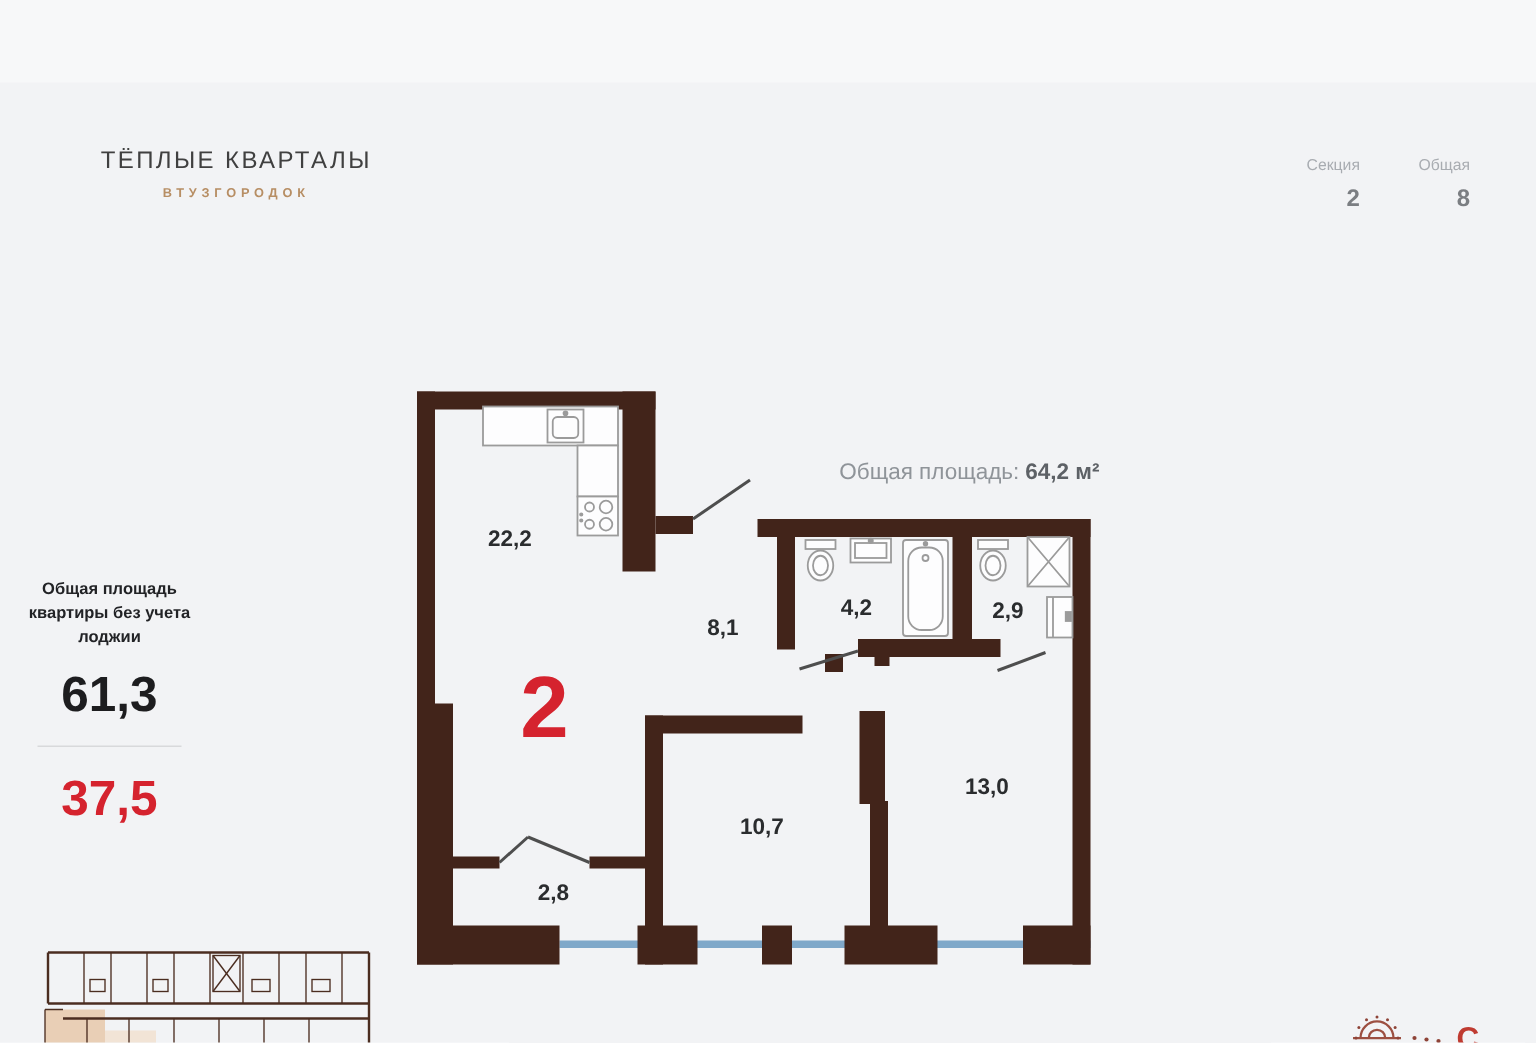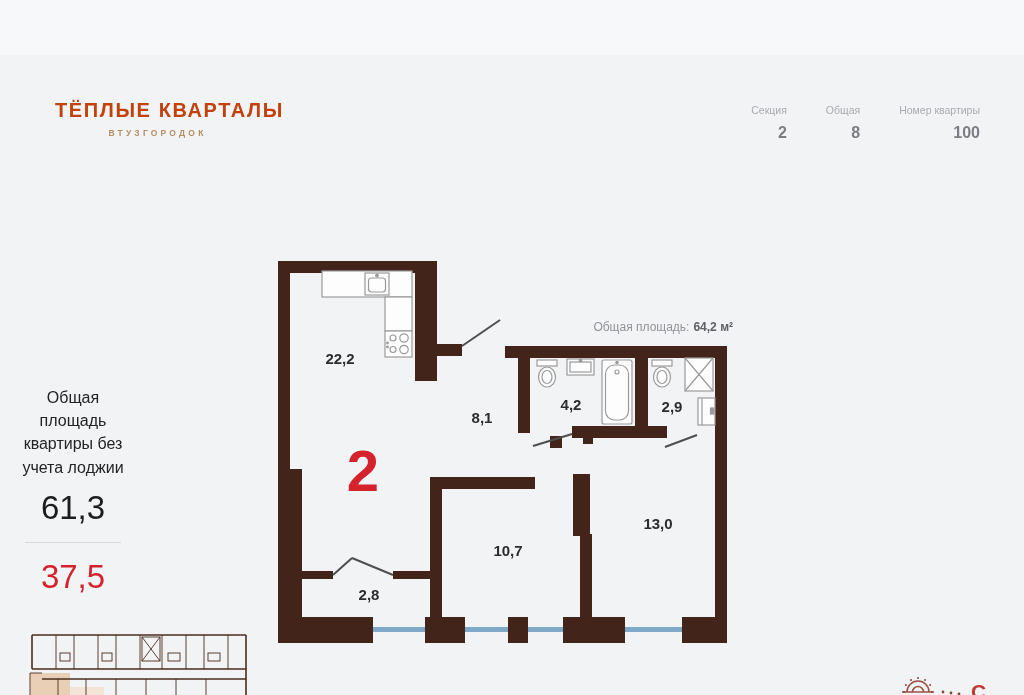--- a/index.html
+++ b/index.html
@@ -3,35 +3,35 @@
 <meta charset="utf-8">
 <style>
   html,body{margin:0;padding:0;}
   .page{
     position:relative;width:1024px;height:695px;overflow:hidden;
     background:#f2f3f5;font-family:"Liberation Sans",sans-serif;
   }
   .topband{position:absolute;left:0;top:0;width:1024px;height:55px;background:#f7f8f9;}
   
   .brand{position:absolute;left:55px;top:99px;width:205px;text-align:center;}
-  .brand-title{font-size:20px;letter-spacing:1.6px;color:#c2410c;font-weight:700;white-space:nowrap;}
+  .brand-title{font-size:16px;letter-spacing:1.6px;color:#404040;font-weight:400;white-space:nowrap;}
   .brand-sub{font-size:8.5px;letter-spacing:3.2px;color:#b78e64;font-weight:700;margin-top:6px;}
   
   .stats{position:absolute;right:44px;top:104px;display:flex;gap:39px;}
   .stat{text-align:right;}
   .stat-label{font-size:10.5px;color:#a8acb1;}
   .stat-value{font-size:16px;font-weight:700;color:#7b7e82;margin-top:8px;}
   
   .summary{position:absolute;left:13px;top:386px;width:120px;text-align:center;}
-  .sum-label{font-size:16px;line-height:1.45;font-weight:400;color:#222326;}
-  .sum-value{font-size:33px;font-weight:400;color:#1d1d1f;margin-top:10px;}
+  .sum-label{font-size:11px;line-height:1.45;font-weight:700;color:#222326;}
+  .sum-value{font-size:33px;font-weight:700;color:#1d1d1f;margin-top:10px;}
   .sum-divider{width:96px;border:none;border-top:1px solid #d8d9db;margin:15px auto;}
   .red .sum-label,.red .sum-value{color:#d5232e;}
   
-  .area-note{position:absolute;right:291px;top:320px;font-size:12px;color:#8f9499;white-space:nowrap;}
+  .area-note{position:absolute;right:291px;top:306px;font-size:15px;color:#8f9499;white-space:nowrap;}
   .area-note b{color:#5d6166;font-weight:700;margin-left:4px;}
   
   .plan{position:absolute;left:270px;top:256px;width:465px;height:390px;}
   
   .minimap{position:absolute;left:28px;top:629px;width:222px;height:70px;}
   
   .compass{position:absolute;left:893px;top:662px;width:120px;height:40px;}
   svg{display:block;}
 </style>
 </head>
@@ -46,24 +46,20 @@
   </div>
 
   <div class="stats">
     <div class="stat">
       <div class="stat-label">Секция</div>
       <div class="stat-value">2</div>
     </div>
     <div class="stat">
       <div class="stat-label">Общая</div>
       <div class="stat-value">8</div>
-    </div>
-    <div class="stat">
-      <div class="stat-label">Номер квартиры</div>
-      <div class="stat-value">100</div>
     </div>
   </div>
 
   <div class="summary">
     <div>
       <div class="sum-label">Общая площадь квартиры без учета лоджии</div>
       <div class="sum-value">61,3</div>
     </div>
     <hr class="sum-divider">
     <div class="red">

